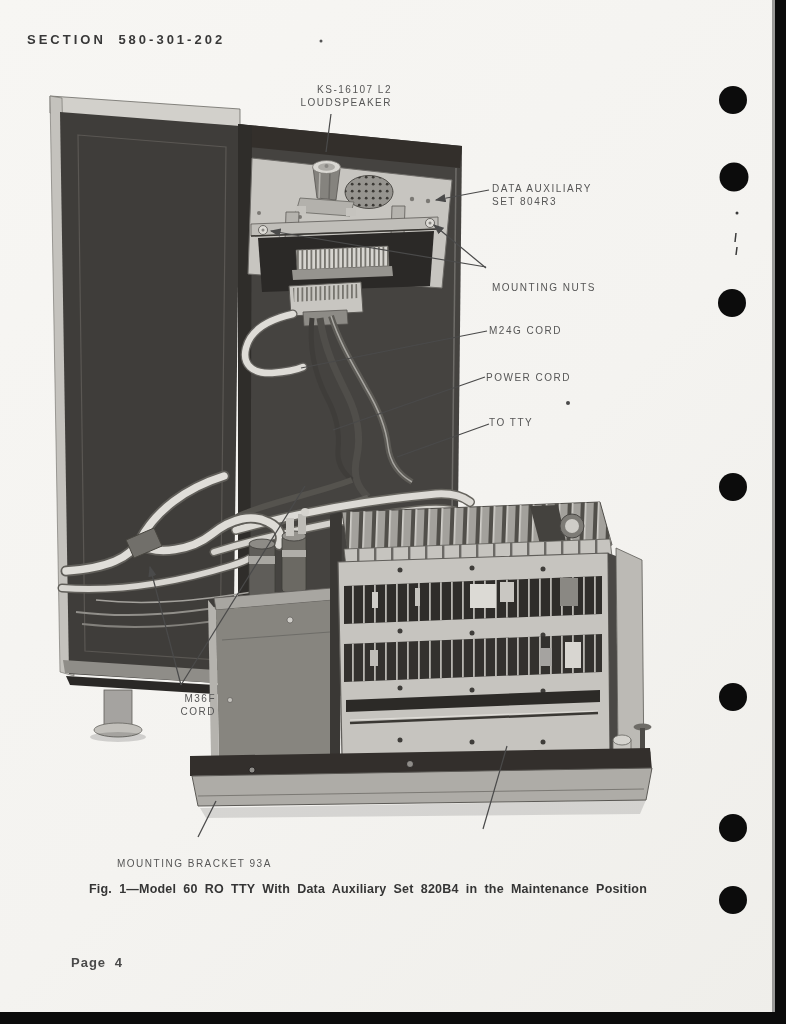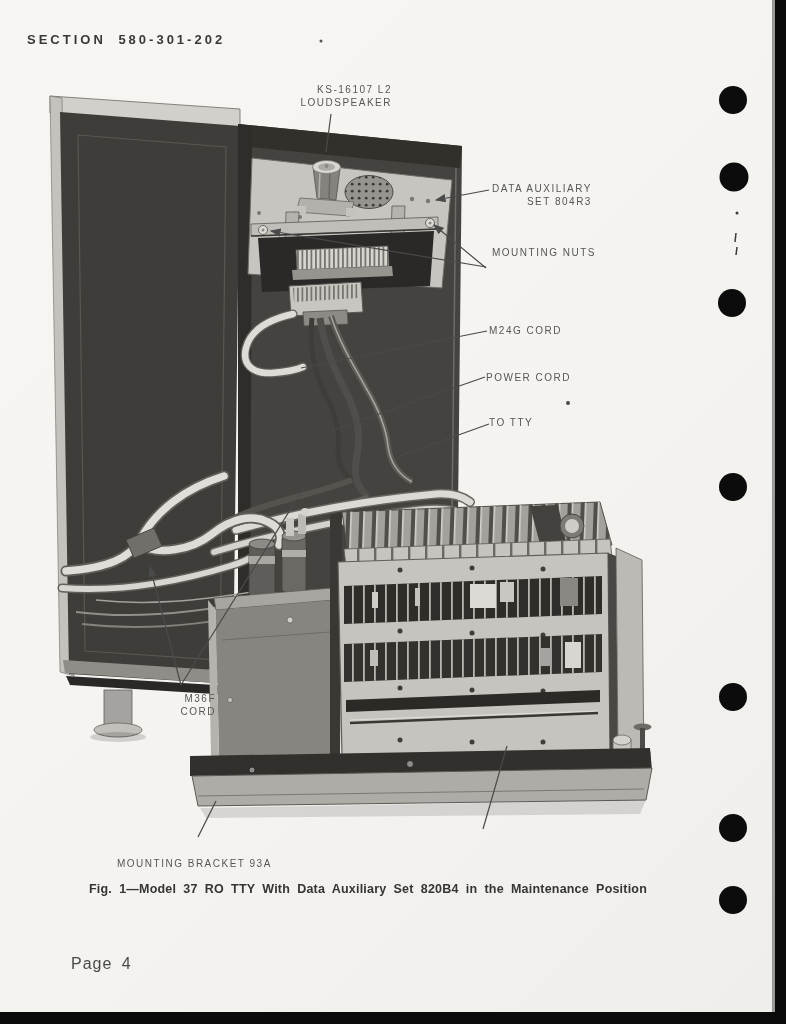--- a/index.html
+++ b/index.html
@@ -8,31 +8,31 @@
     background:linear-gradient(135deg,#f7f6f3 0%,#f4f3f0 55%,#efeeea 100%);
     font-family:"Liberation Sans",sans-serif;
   }
   .artwork{position:absolute;left:0;top:0;z-index:1;}
   .txt{position:absolute;z-index:2;}
   .section-header{
     left:27px;top:32px;font-size:13px;font-weight:bold;color:#383838;
     letter-spacing:3px;word-spacing:6px;white-space:nowrap;
   }
   .page-number{
-    left:27px;top:955px;font-size:16px;font-weight:normal;color:#4a4a4a;
+    left:27px;top:955px;font-size:13px;font-weight:bold;color:#4a4a4a;
     letter-spacing:1px;word-spacing:4px;padding-left:44px;
   }
   .caption{
     left:40px;top:882px;width:656px;text-align:center;
     font-size:12.5px;font-weight:bold;color:#353535;
     letter-spacing:.2px;word-spacing:3.5px;white-space:nowrap;
   }
   .callout{
     font-size:10px;line-height:13px;color:#565656;
-    letter-spacing:1.5px;white-space:nowrap;text-align:right;
+    letter-spacing:1.5px;white-space:nowrap;
   }
   .callout span{display:block;}
   .center{text-align:right;}
   .scan-edge{position:absolute;z-index:3;background:#0b0b0b;}
   .scan-edge-soft{position:absolute;z-index:3;background:#9a9a98;}
 </style>
 </head>
 <body>
 
 <div class="page">
@@ -293,36 +293,36 @@
   <div class="txt callout center" style="left:262px;top:83px;width:130px">
     <span>KS-16107 L2</span>
     <span>LOUDSPEAKER</span>
   </div>
 
   <div class="txt callout" style="left:492px;top:182px">
     <span>DATA AUXILIARY</span>
     <span>SET 804R3</span>
   </div>
 
-  <div class="txt callout" style="left:492px;top:246px">MOUNTING NUTS</div>
+  <div class="txt callout" style="left:492px;top:281px">MOUNTING NUTS</div>
 
   <div class="txt callout" style="left:489px;top:324px">M24G CORD</div>
 
   <div class="txt callout" style="left:486px;top:371px">POWER CORD</div>
 
   <div class="txt callout" style="left:489px;top:416px">TO TTY</div>
 
   <div class="txt callout center" style="left:148px;top:692px;width:68px">
     <span>M36F</span>
     <span>CORD</span>
   </div>
 
   <div class="txt callout" style="left:117px;top:857px">MOUNTING BRACKET 93A</div>
 
 
-  <div class="txt caption">Fig. 1—Model 37 RO TTY With Data Auxiliary Set 820B4 in the Maintenance Position</div>
+  <div class="txt caption">Fig. 1—Model 60 RO TTY With Data Auxiliary Set 820B4 in the Maintenance Position</div>
 
   <div class="txt page-number">Page 4</div>
 
   <div class="scan-edge-soft" style="left:772px;top:0;width:3px;height:1024px"></div>
   <div class="scan-edge" style="left:775px;top:0;width:11px;height:1024px"></div>
   <div class="scan-edge" style="left:0;top:1012px;width:786px;height:12px"></div>
 </div>
 
 </body></html>

